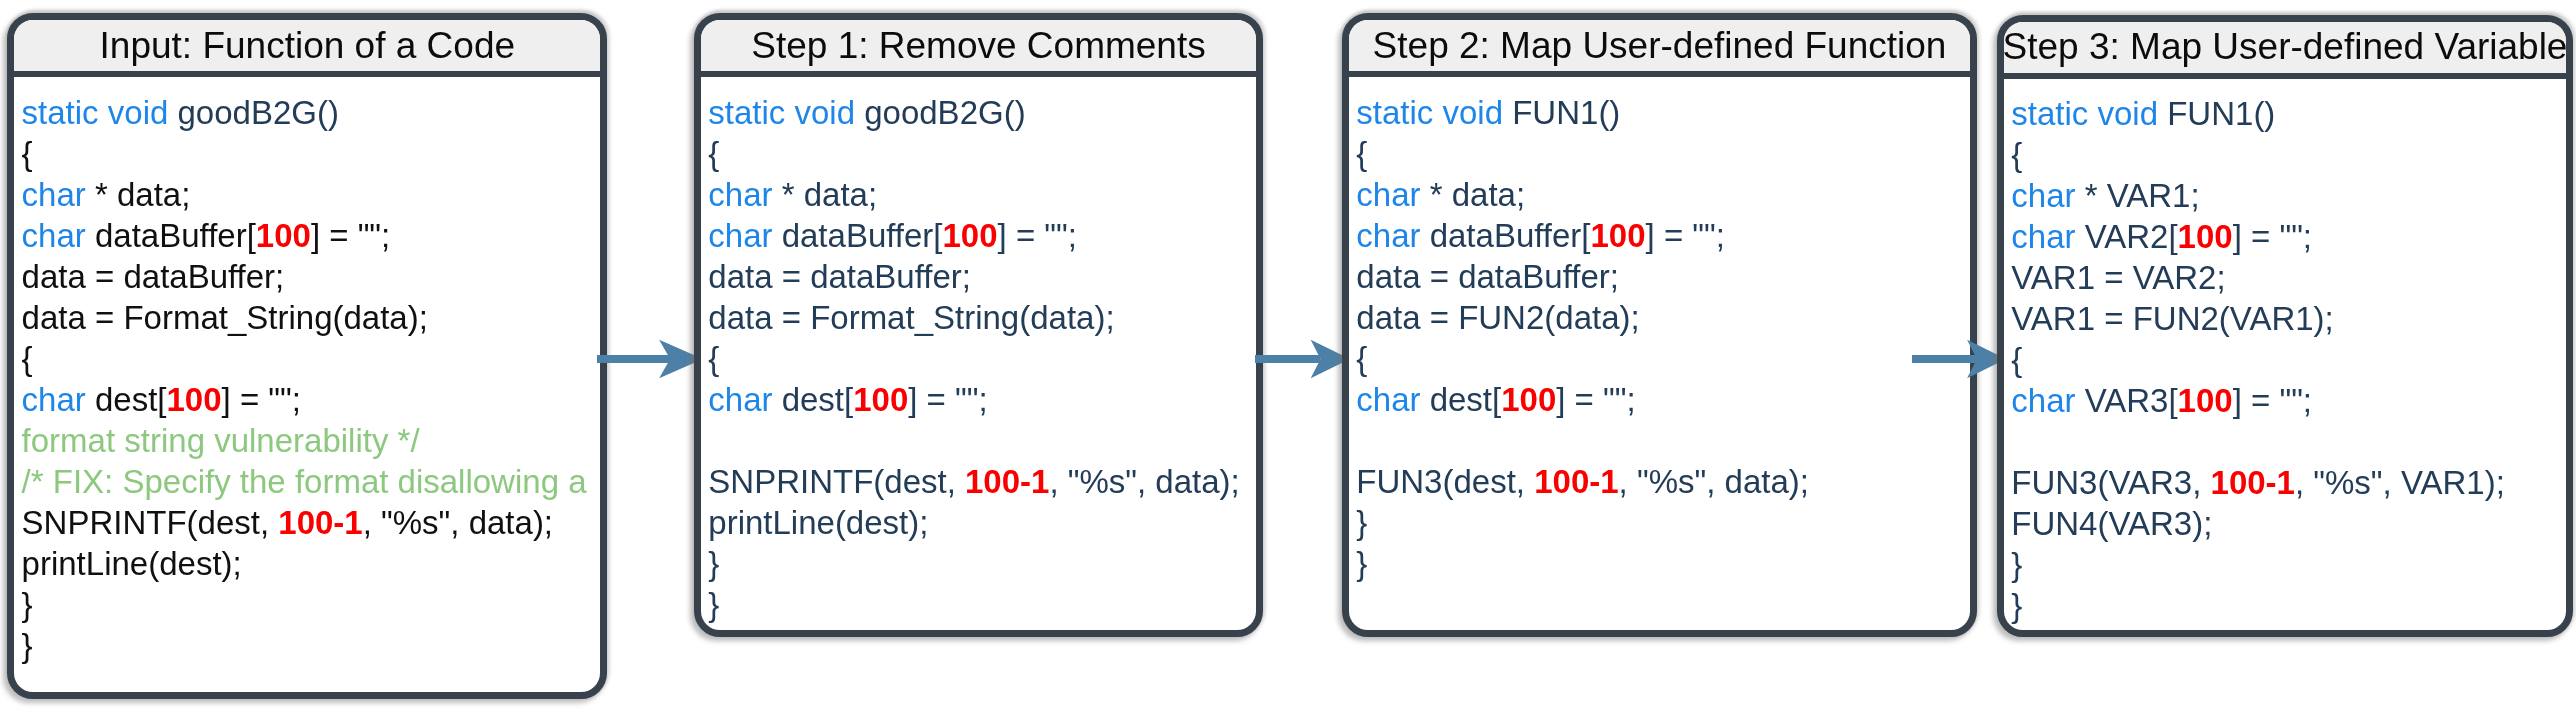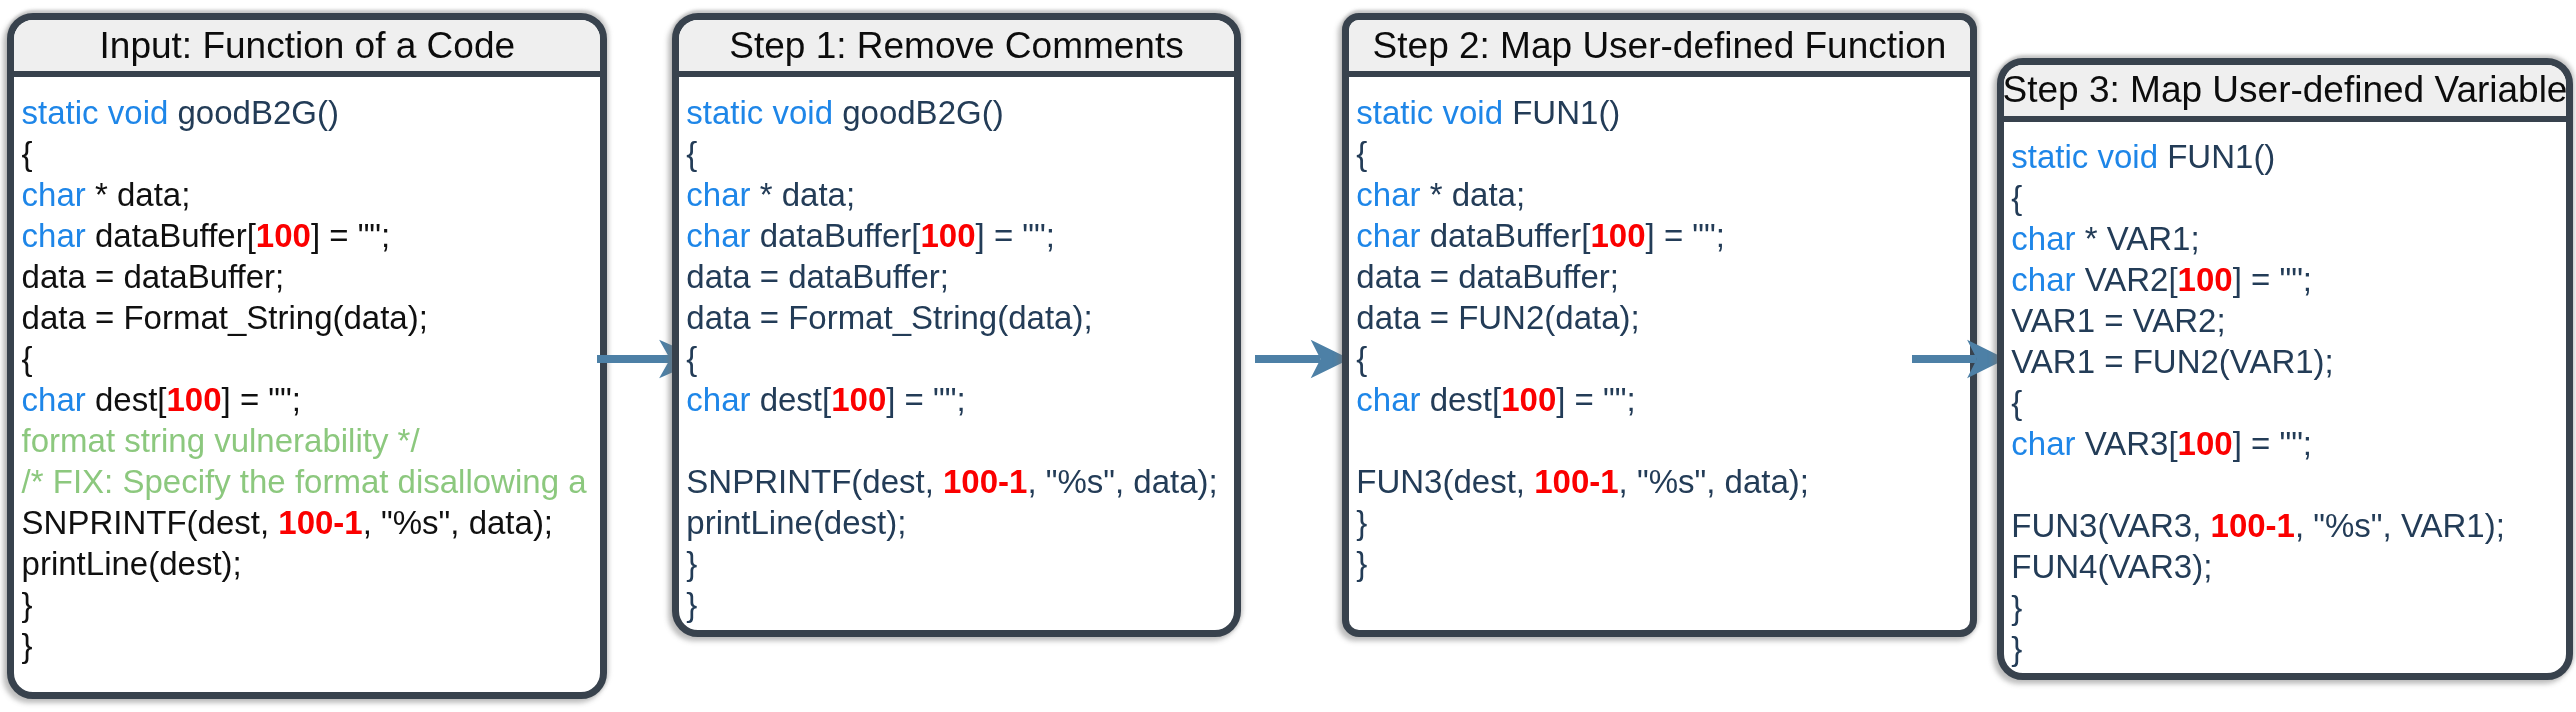--- a/index.html
+++ b/index.html
@@ -14,23 +14,23 @@
     box-sizing:border-box;
     background:#ffffff;
     border:7.3px solid var(--border,#38424D);
     border-radius:26px;
     overflow:hidden;
     box-shadow:-3.7px 3.7px 5.5px rgba(110,110,110,.45),
                 2.8px -2.8px 3.7px rgba(160,160,160,.35),
                 0 -2.8px 2.8px rgba(150,150,150,.30);
   }
   .p1{left:7.3px;   top:13px; width:600px; height:686px;}
-  .p2{left:672px; top:13px; width:569px; height:624px;}
-  .p3{left:1342px;top:13px; width:635px; height:624px;border-radius:17px;}
-  .p4{left:1997px;top:14.7px; width:576px; height:622px;margin-top:43px;}
+  .p2{left:694px; top:13px; width:569px; height:624px;}
+  .p3{left:1342px;top:13px; width:635px; height:624px;}
+  .p4{left:1997px;top:14.7px; width:576px; height:622px;}
 
   .panel-header{
     height:51px;
     background:var(--header,#EFEFEF);
     border-bottom:6.4px solid var(--border,#38424D);
     display:flex;align-items:center;justify-content:center;
     font-size:37px;
     color:#0c0c0c;
     white-space:nowrap;
     overflow:hidden;

